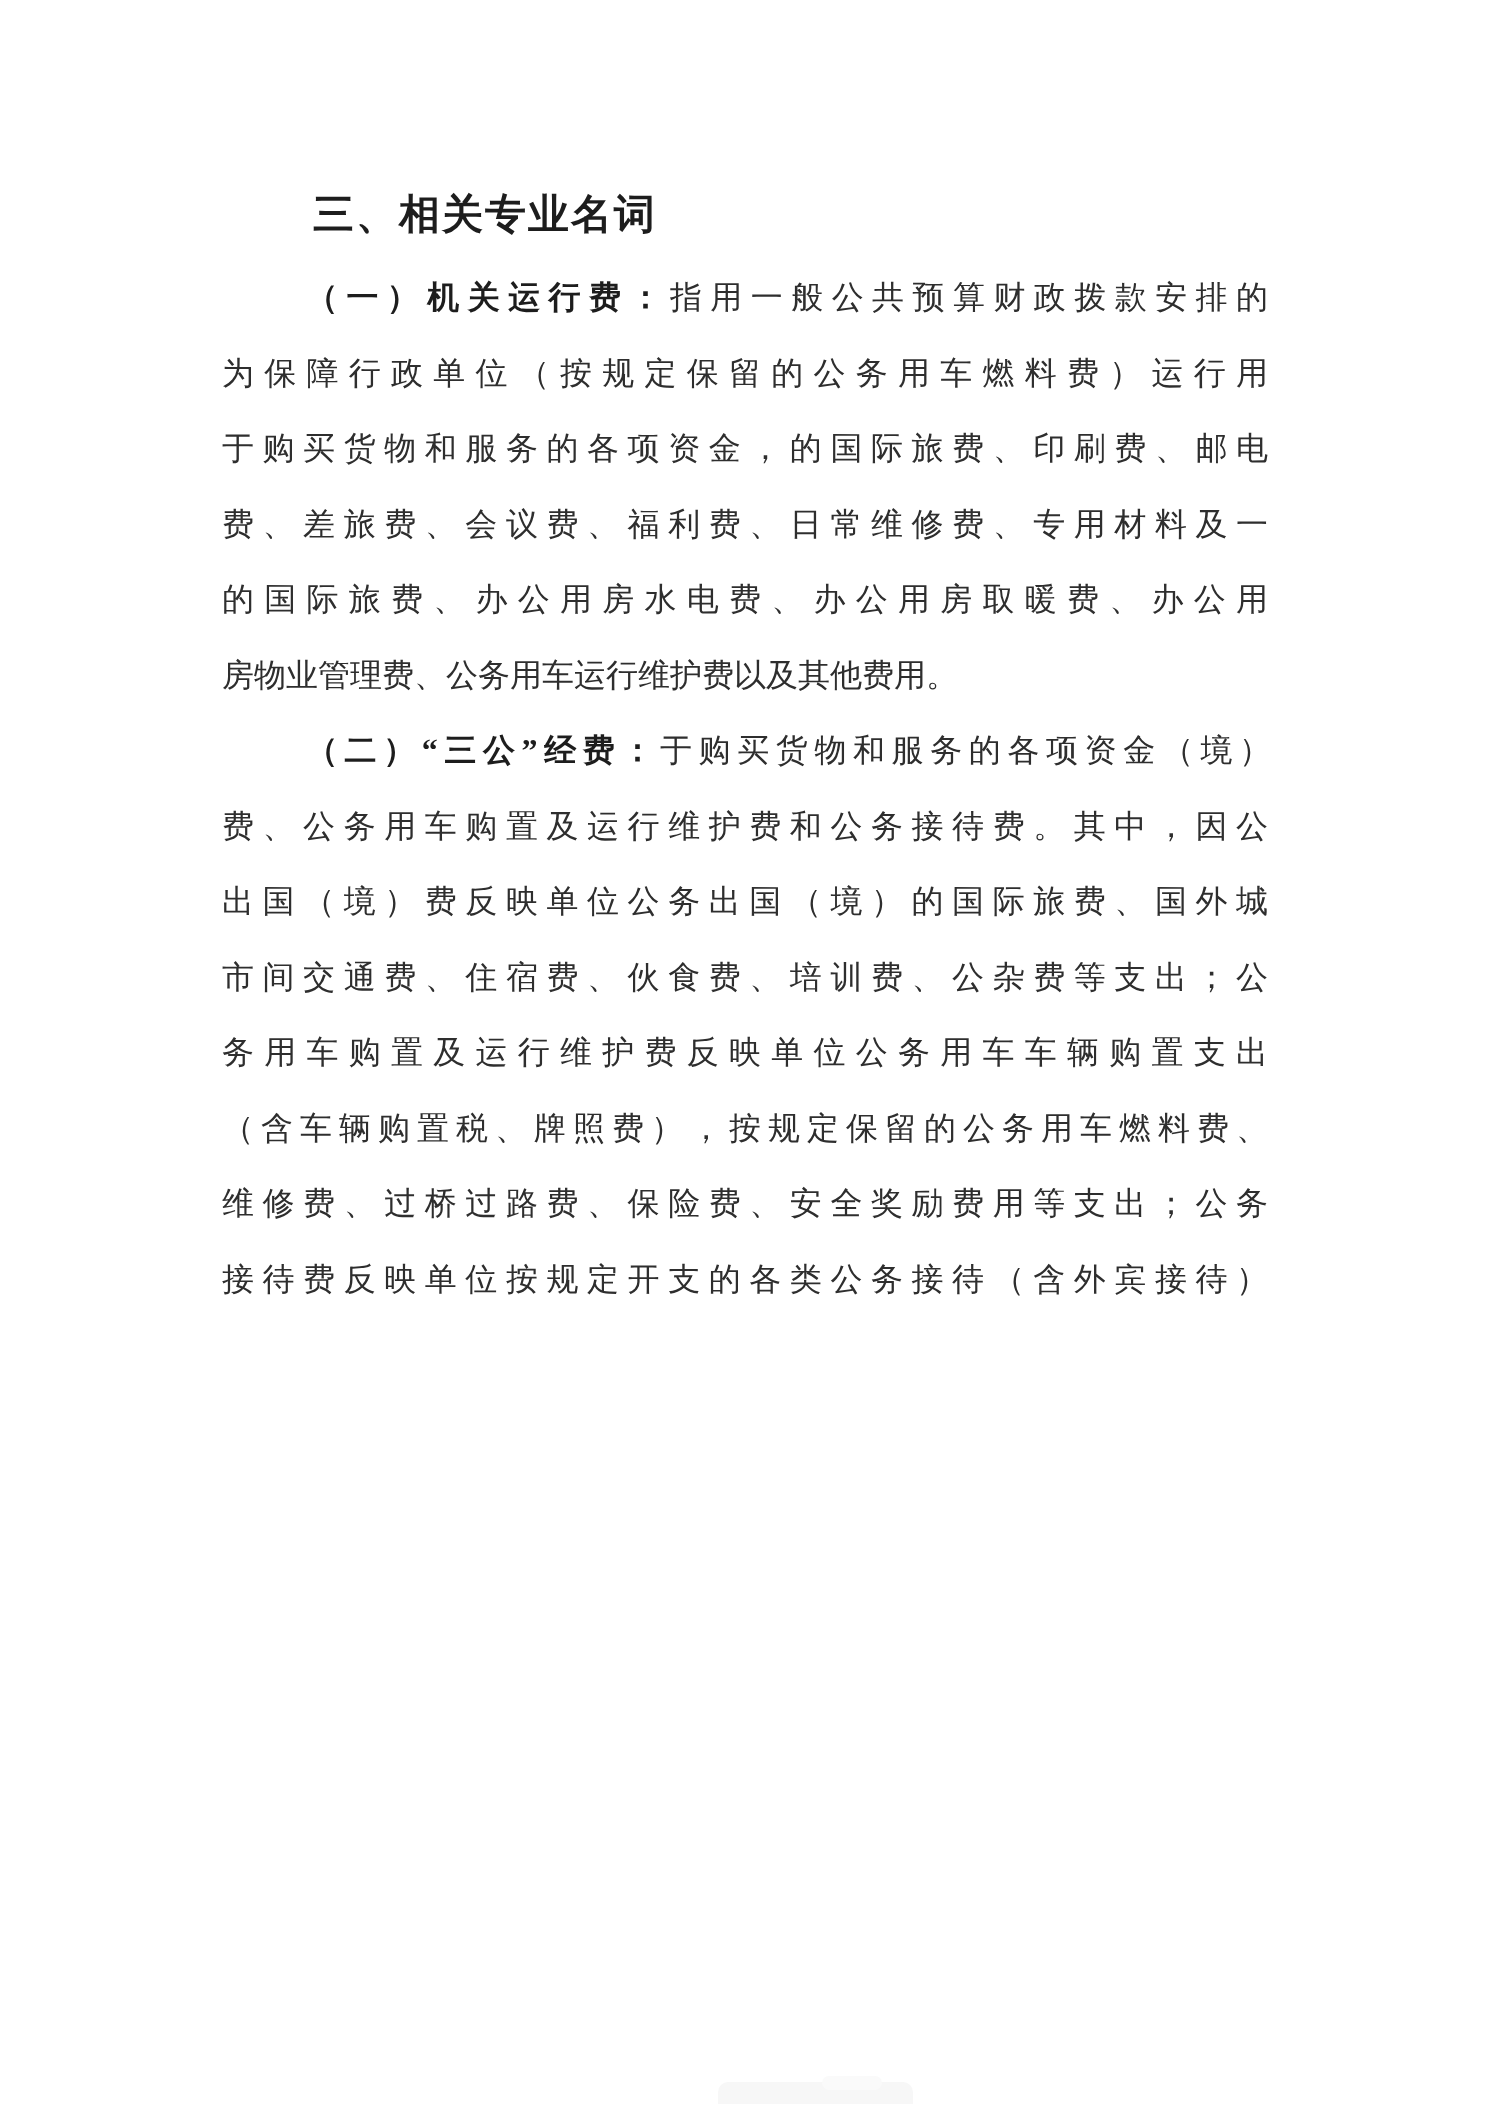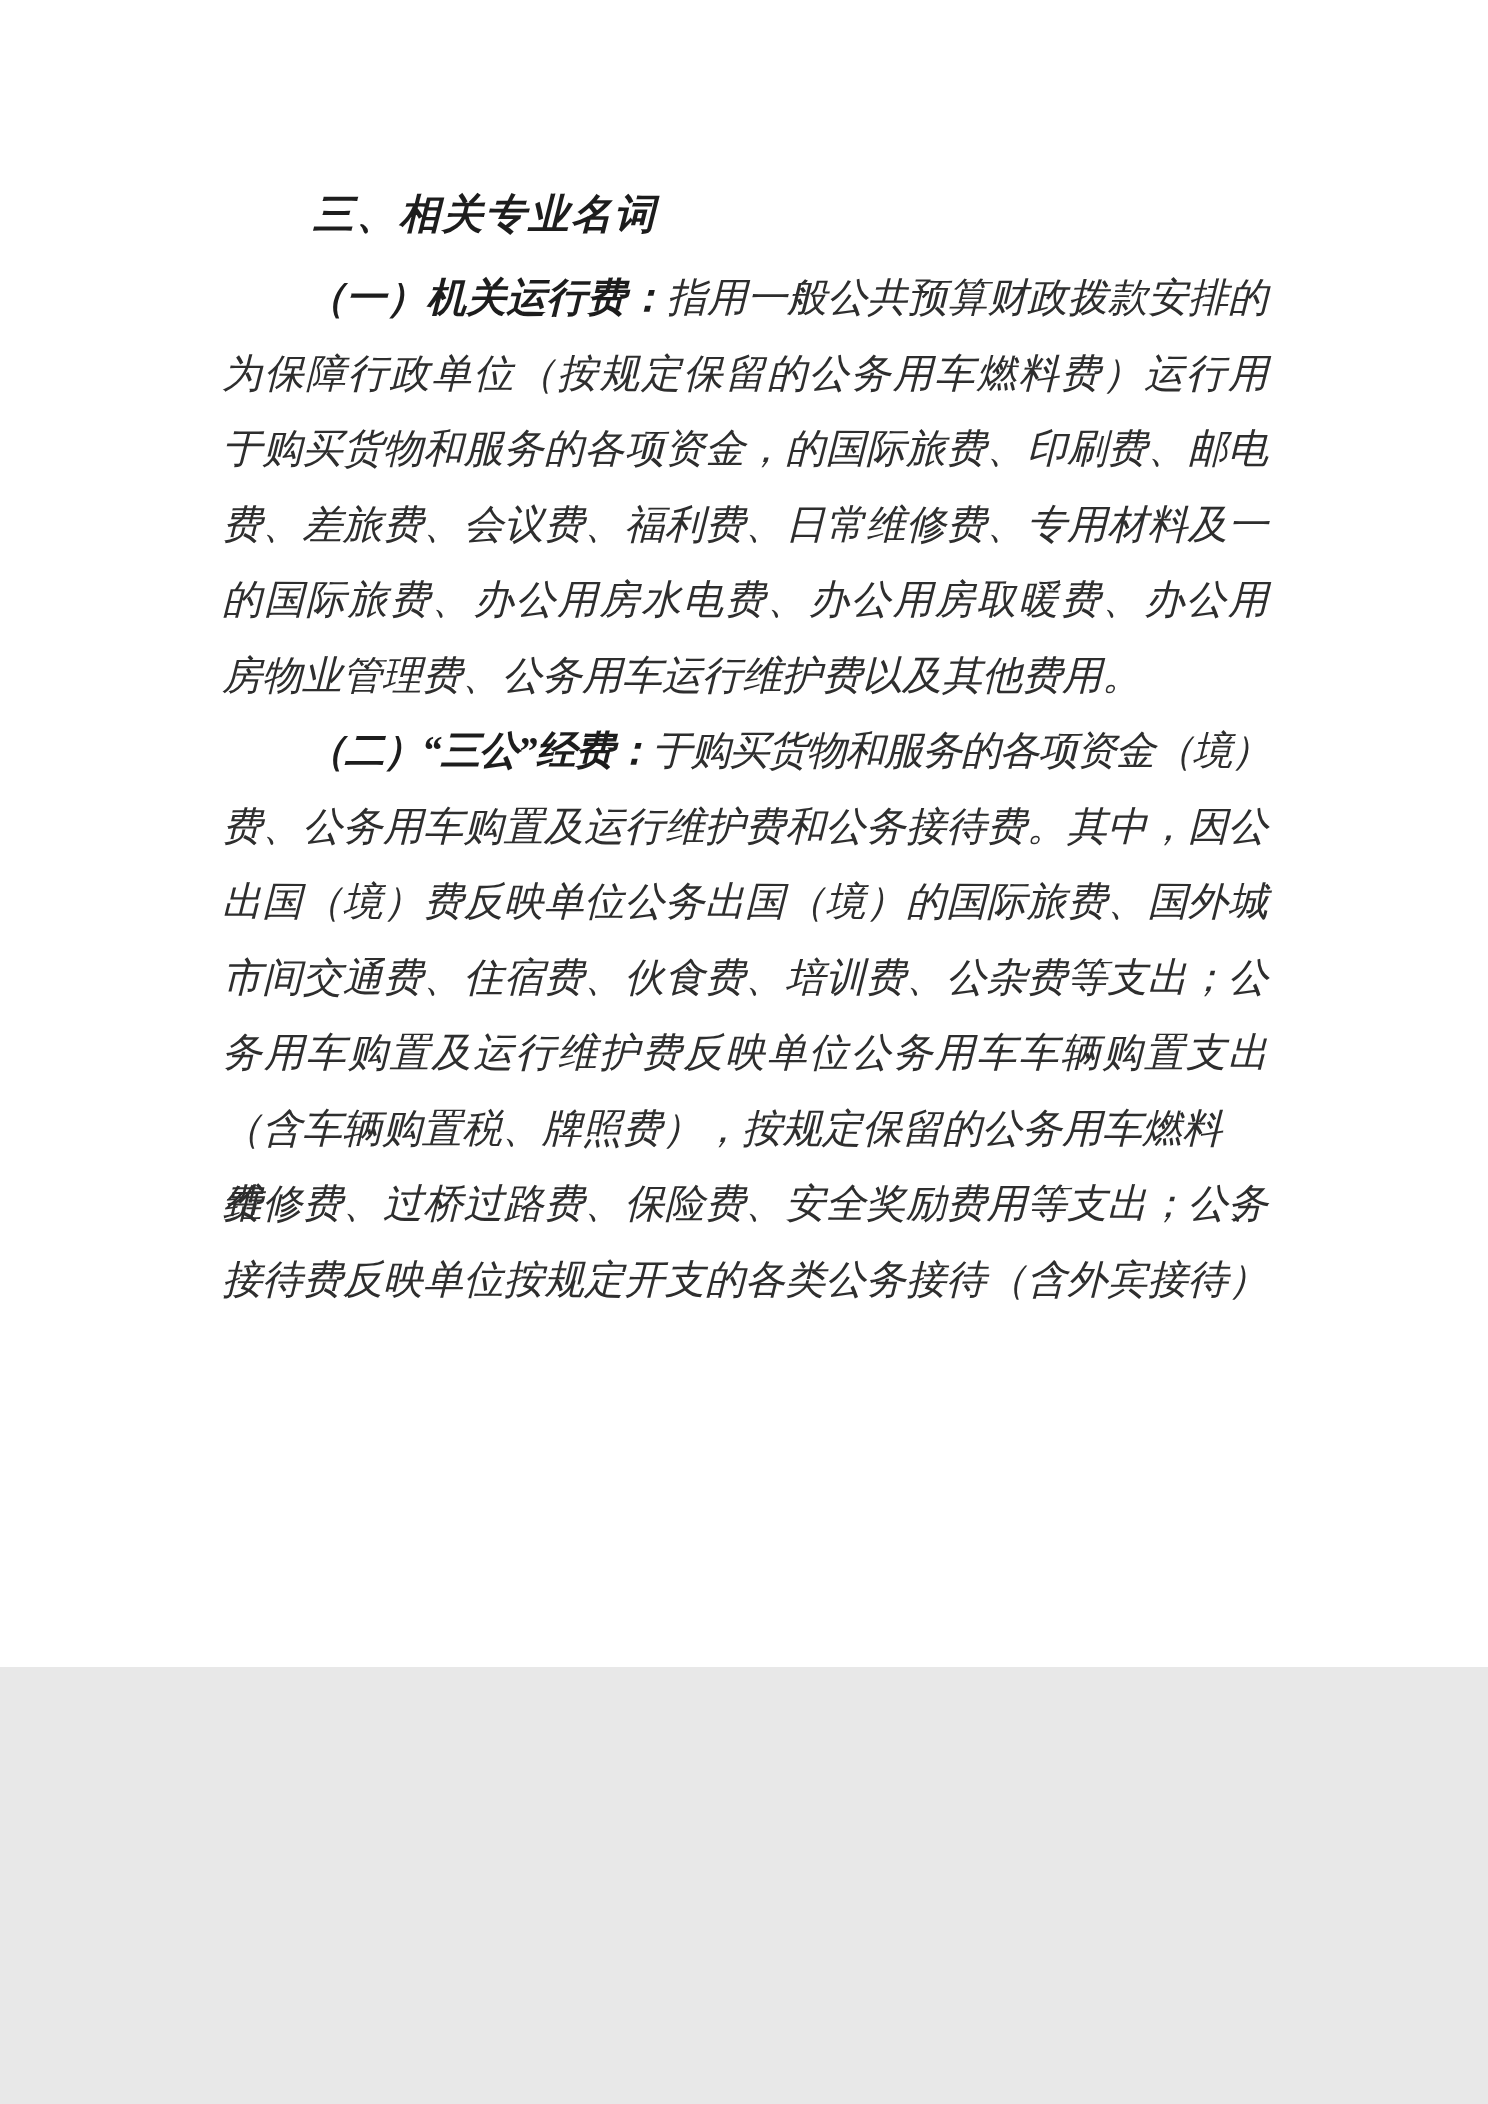--- a/index.html
+++ b/index.html
@@ -3,46 +3,45 @@
 <meta charset="utf-8">
 <style>
   html, body {
     margin: 0;
     padding: 0;
     background: #e8e8e8;
   }
   .page {
     position: relative;
     width: 1488px;
-    height: 1667px;
+    height: 2104px;
     margin: 0 auto;
     background: var(--background, #ffffff);
     overflow: hidden;
     font-family: "Liberation Serif", "DejaVu Serif", serif;
     color: var(--text, #2e2e2e);
-    font-style: italic;
   }
   .textblock {
     position: absolute;
     left: 222px;
     top: 186px;
     width: 1046px;
   }
   .heading {
     margin: 0 0 18px 0;
     padding-left: 91px;
     font-family: "Liberation Sans", "DejaVu Sans", sans-serif;
     font-weight: bold;
     font-size: 41px;
     line-height: 56px;
     letter-spacing: 2px;
     color: var(--heading_text, #1d1d1d);
   }
   .line {
-    font-size: 40px;
+    font-size: 32px;
     line-height: 75.5px;
     height: 75.5px;
     overflow: visible;
     text-align: left;
     text-align-last: justify;
   }
   .line.end {
     text-align-last: left;
   }
   .line.first {

